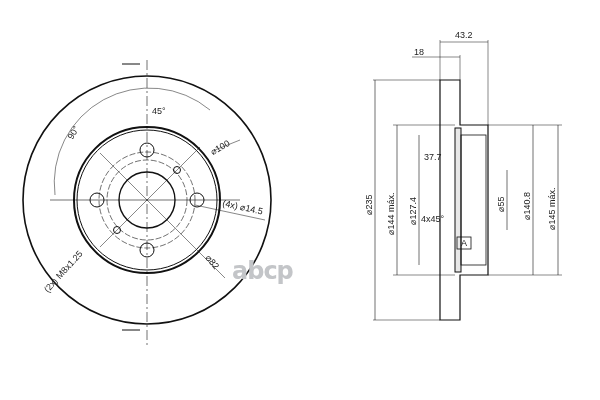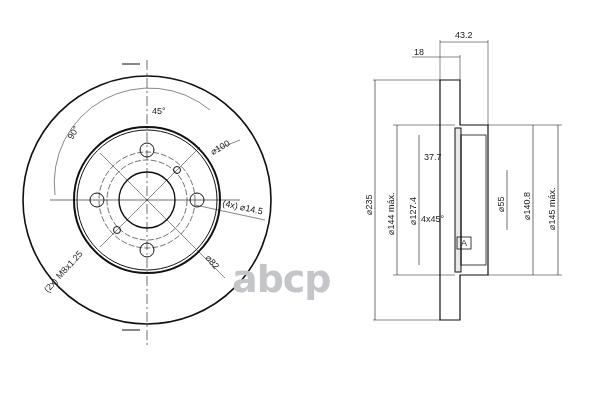--- a/index.html
+++ b/index.html
@@ -1,19 +1,19 @@
 <!DOCTYPE html>
 <html><head>
 <meta charset="utf-8">
 <style>
   html,body{margin:0;padding:0;background:#fff;}
   body{width:600px;height:400px;overflow:hidden;position:relative;font-family:"Liberation Sans",sans-serif;}
   svg{position:absolute;left:0;top:0;}
   .dim{font-size:9px;fill:#222;font-family:"Liberation Sans",sans-serif;}
-  .wm{position:absolute;left:232px;top:257px;font-size:38px;color:#c3c5c8;font-weight:bold;letter-spacing:-1px;font-family:"DejaVu Sans",sans-serif;}
+  .wm{position:absolute;left:232px;top:257px;font-size:24px;color:#c3c5c8;font-weight:bold;letter-spacing:-1px;font-family:"DejaVu Sans",sans-serif;}
 </style>
 </head>
 <body>
 
 <svg width="600" height="400" viewBox="0 0 600 400">
 
   <g fill="none" stroke="#111">
     <circle cx="147" cy="200" r="124" stroke-width="1.6"></circle>
     <circle cx="147" cy="200" r="73" stroke-width="2"></circle>
     <circle cx="147" cy="200" r="70" stroke-width="1"></circle>

